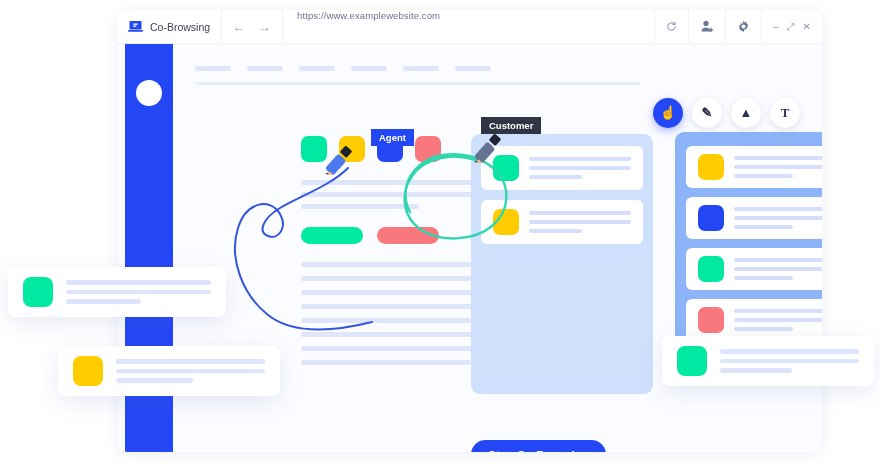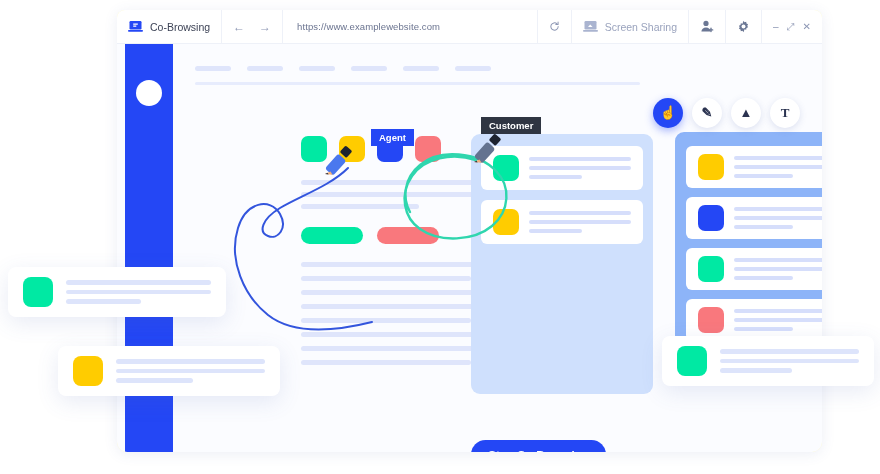--- a/index.html
+++ b/index.html
@@ -28,21 +28,21 @@
   }
   .tb-cell {
     display: flex; align-items: center; gap: 7px;
     padding: 0 11px;
     border-right: 1px solid #eef1f8;
     height: 100%;
   }
   .tb-cell.last { border-right: none; }
   .tb-label { font-size: 10.5px; color: #3d4356; white-space: nowrap; }
   .tb-label.muted { color: #9aa3bd; }
-  .url-cell { flex: 1; border-right: 1px solid #eef1f8; display:flex; align-items:center; padding: 0 14px;}
+  .url-cell { flex: 1; border-right: 1px solid #eef1f8; display:flex; padding: 0 14px;}
   .url-text { font-size: 9.5px; color: #6b7490; letter-spacing: .1px; }
   .nav-cell { gap: 14px; color: #8d97b4; }
   .arrow { font-size: 12px; color: #8d97b4; line-height: 1; }
   .winbtns { display:flex; align-items:center; gap:8px; padding: 0 11px; color:#8d97b4; font-size:10px;}
 
   
   .ic { display:inline-block; }
   .ic svg { display:block; }
 
   
@@ -190,30 +190,20 @@
       <div class="tb-cell">
         <span class="ic">
           <svg width="11" height="11" viewBox="0 0 12 12">
             <path d="M10 6a4 4 0 1 1-1.3-2.95" fill="none" stroke="#8d97b4" stroke-width="1.1" stroke-linecap="round"></path>
             <path d="M9.9 1.2v2.6H7.4" fill="none" stroke="#8d97b4" stroke-width="1.1" stroke-linecap="round" stroke-linejoin="round"></path>
           </svg>
         </span>
       </div>
 
 
-      <div class="tb-cell">
-        <span class="ic">
-          <svg width="15" height="13" viewBox="0 0 15 13">
-            <rect x="1.5" y="1" width="12" height="8.4" rx="1.2" fill="#aab4d0"></rect>
-            <path d="M5 7l2.2-2.4L9.6 7z" fill="#ffffff"></path>
-            <rect x="0" y="10" width="15" height="1.7" rx=".85" fill="#aab4d0"></rect>
-          </svg>
-        </span>
-        <span class="tb-label muted">Screen Sharing</span>
-      </div>
 
       <div class="tb-cell">
         <span class="ic">
           <svg width="14" height="13" viewBox="0 0 14 13">
             <circle cx="6" cy="3.4" r="2.6" fill="#6b7794"></circle>
             <path d="M1.4 11.6c0-2.6 2-4.2 4.6-4.2s4.6 1.6 4.6 4.2z" fill="#6b7794"></path>
             <path d="M11 8.2v3.4M9.3 9.9h3.4" stroke="#6b7794" stroke-width="1.4" stroke-linecap="round"></path>
           </svg>
         </span>
       </div>

